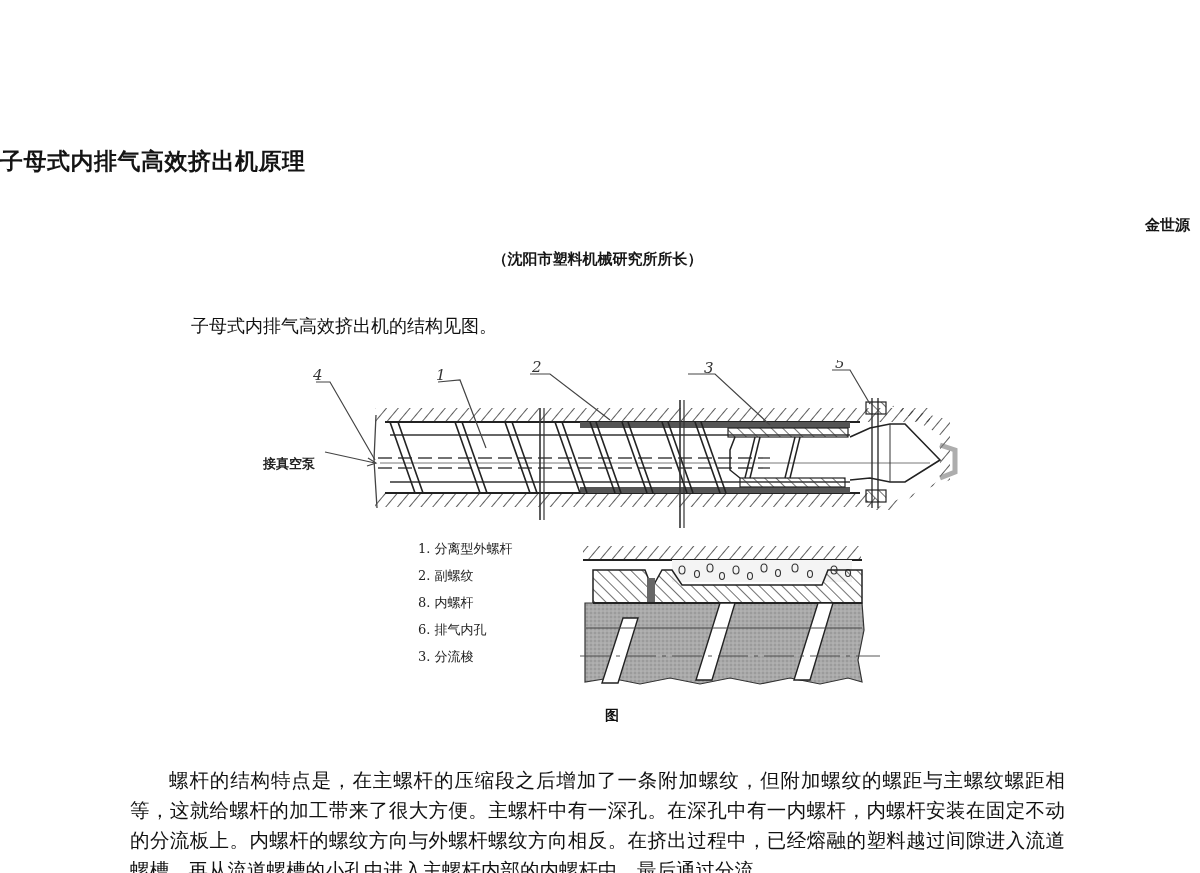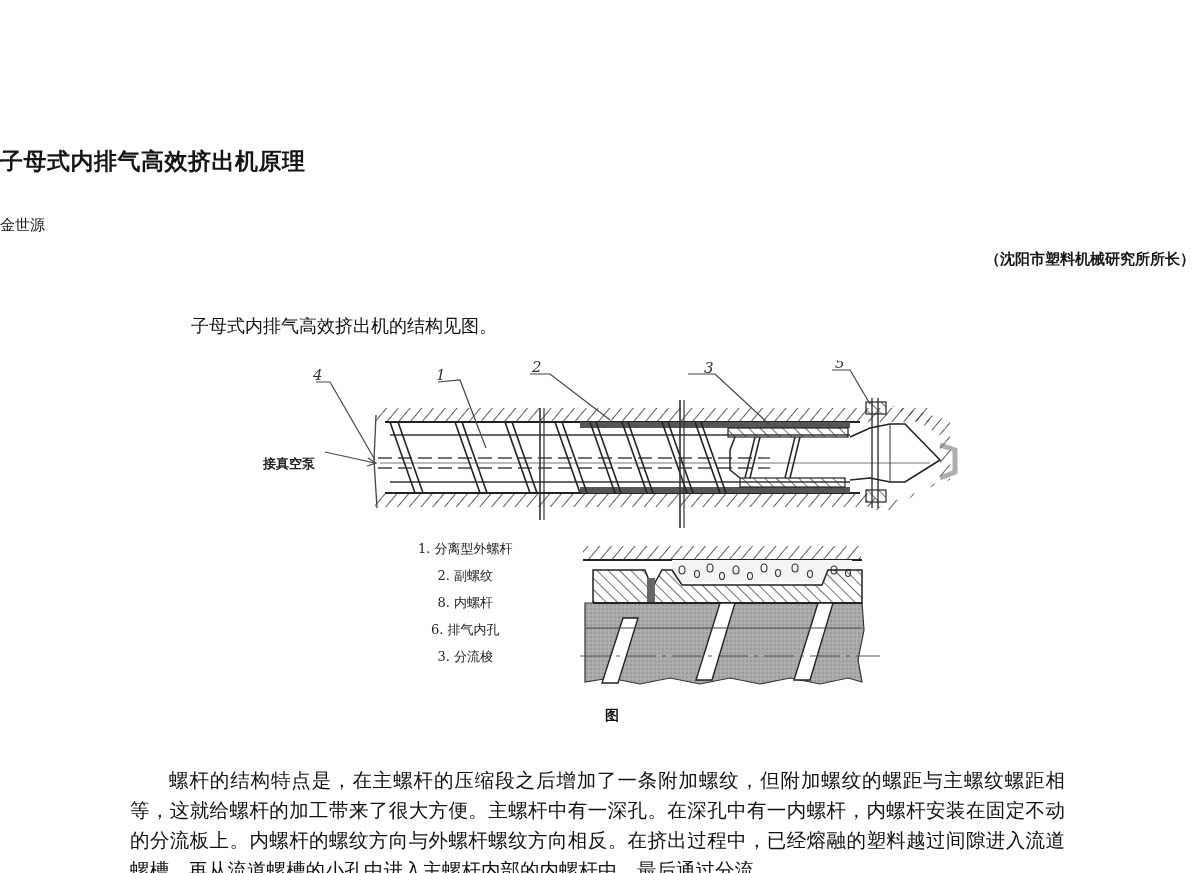--- a/index.html
+++ b/index.html
@@ -7,40 +7,39 @@
     width: 1200px; height: 873px; overflow: hidden; position: relative;
     font-family: "DejaVu Serif", "Liberation Serif", serif; color: #111;
   }
   .page { position: absolute; left: 0; top: 0; width: 1200px; height: 873px; }
   .title {
     position: absolute; left: 0; top: 146px; width: 1190px; text-align: left;
     font-family: "DejaVu Sans", "Liberation Sans", sans-serif;
     font-size: 23px; font-weight: bold; letter-spacing: 0.5px; color: #141414;
   }
   .author {
-    position: absolute; left: 0; top: 216px; width: 1190px; text-align: left;
-    font-family: "DejaVu Sans", "Liberation Sans", sans-serif;
-    font-size: 15px; font-weight: normal; color: #161616;
+    position: absolute; left: 0; top: 216px; width: 1190px; text-align: right;
+    font-family: "DejaVu Sans", "Liberation Sans", sans-serif;
+    font-size: 15px; font-weight: bold; color: #161616;
   }
   .affil {
-    position: absolute; left: 0; top: 250px; width: 1195px; text-align: right;
+    position: absolute; left: 0; top: 250px; width: 1195px; text-align: center;
     font-family: "DejaVu Sans", "Liberation Sans", sans-serif;
     font-size: 15px; font-weight: bold; color: #161616;
   }
   .intro {
     position: absolute; left: 175px; top: 314px;
     font-family: "DejaVu Sans", "Liberation Sans", sans-serif;
     font-size: 18px; color: #111; margin-left: 16px;
   }
   .figure { position: absolute; left: 250px; top: 360px; width: 720px; height: 340px; }
   .figure svg { position: absolute; left: 0; top: 0; }
   .legend {
     position: absolute; left: 418px; top: 538px; font-size: 13px; color: #222;
     font-family: "DejaVu Serif", "Liberation Serif", serif;
-    text-align: center;
   }
   .legend div { height: 27px; line-height: 22px; }
   .vac-label {
     position: absolute; left: 263px; top: 440px; font-size: 13px; font-weight: bold; color: #222; margin-top: 15px;
   }
   .caption {
     position: absolute; left: 605px; top: 707px; font-size: 14px; font-weight: bold; color: #111;
     font-family: "DejaVu Sans", "Liberation Sans", sans-serif;
   }
   .body-text {

